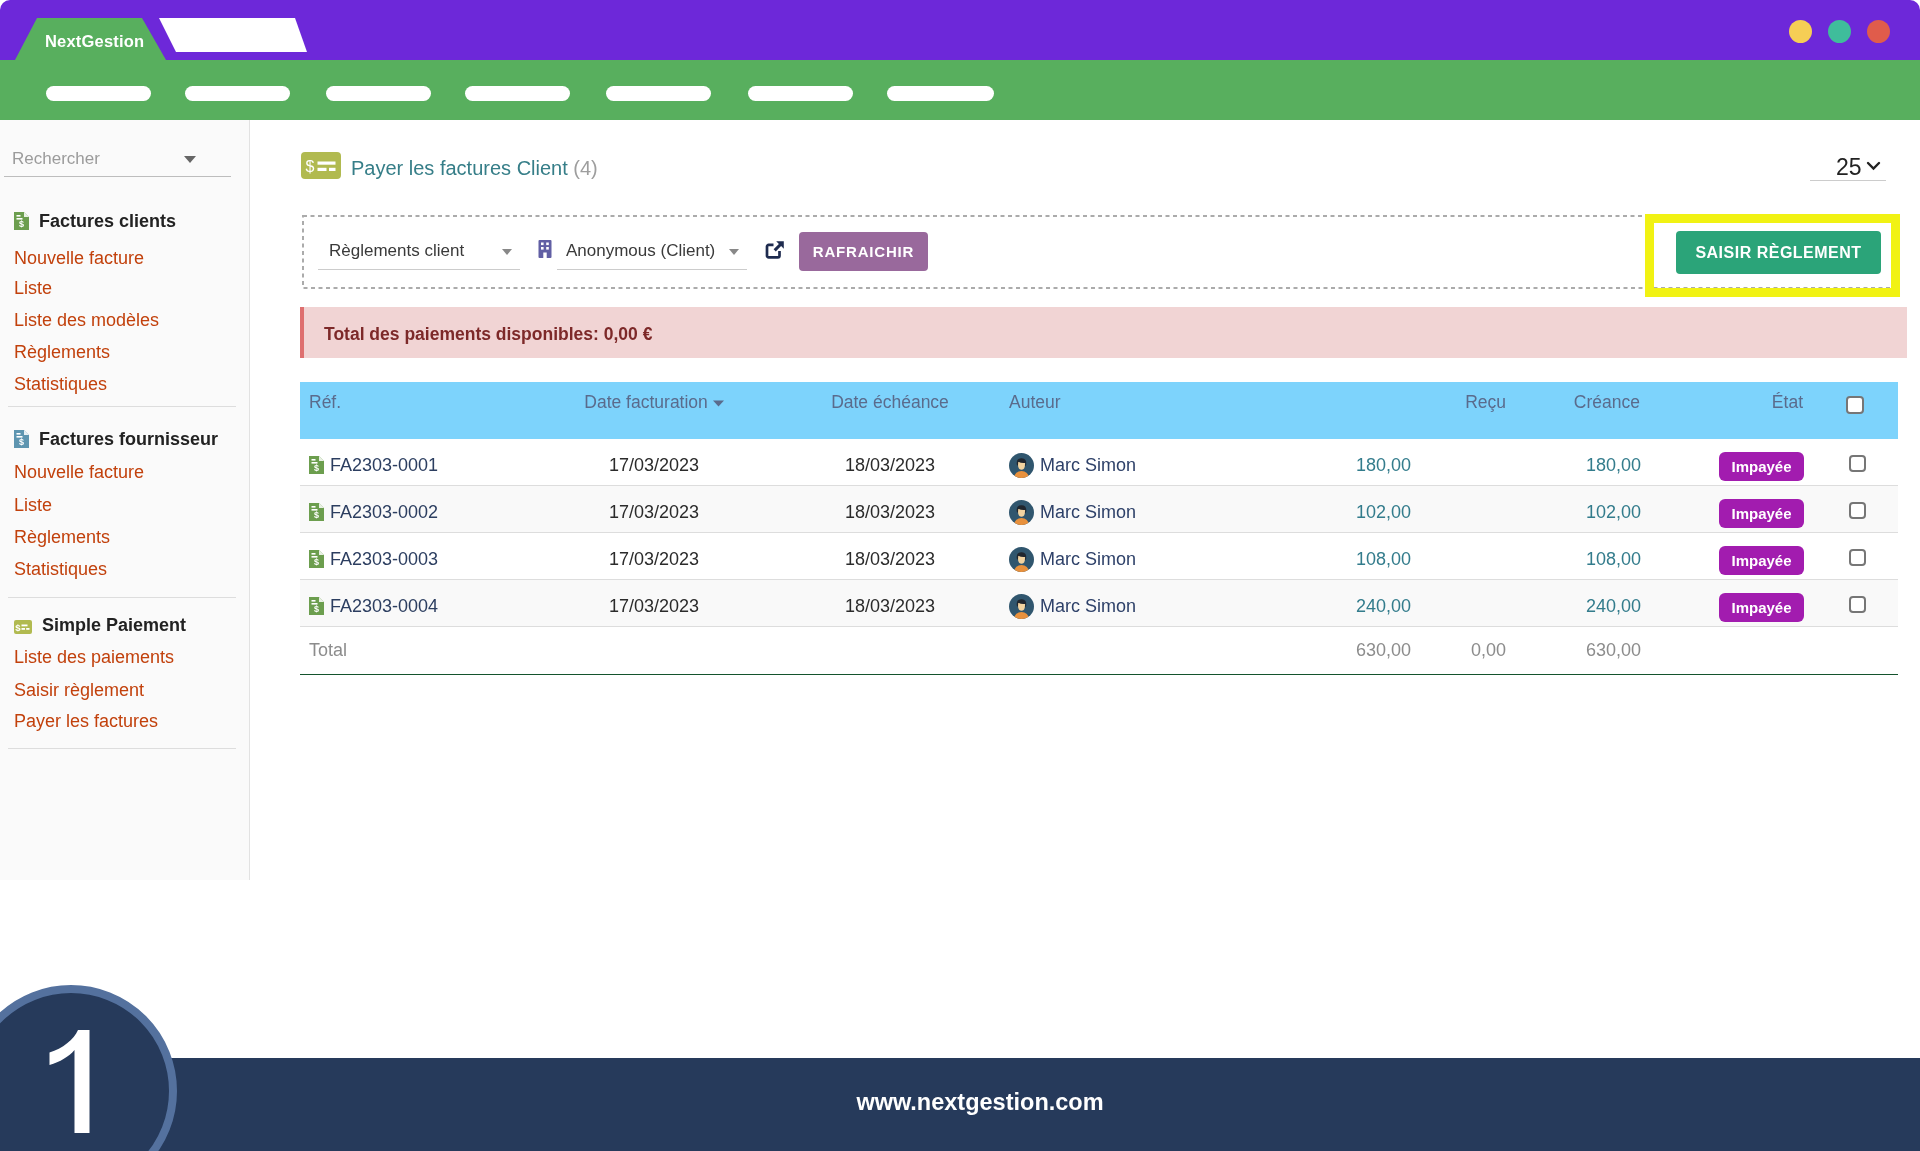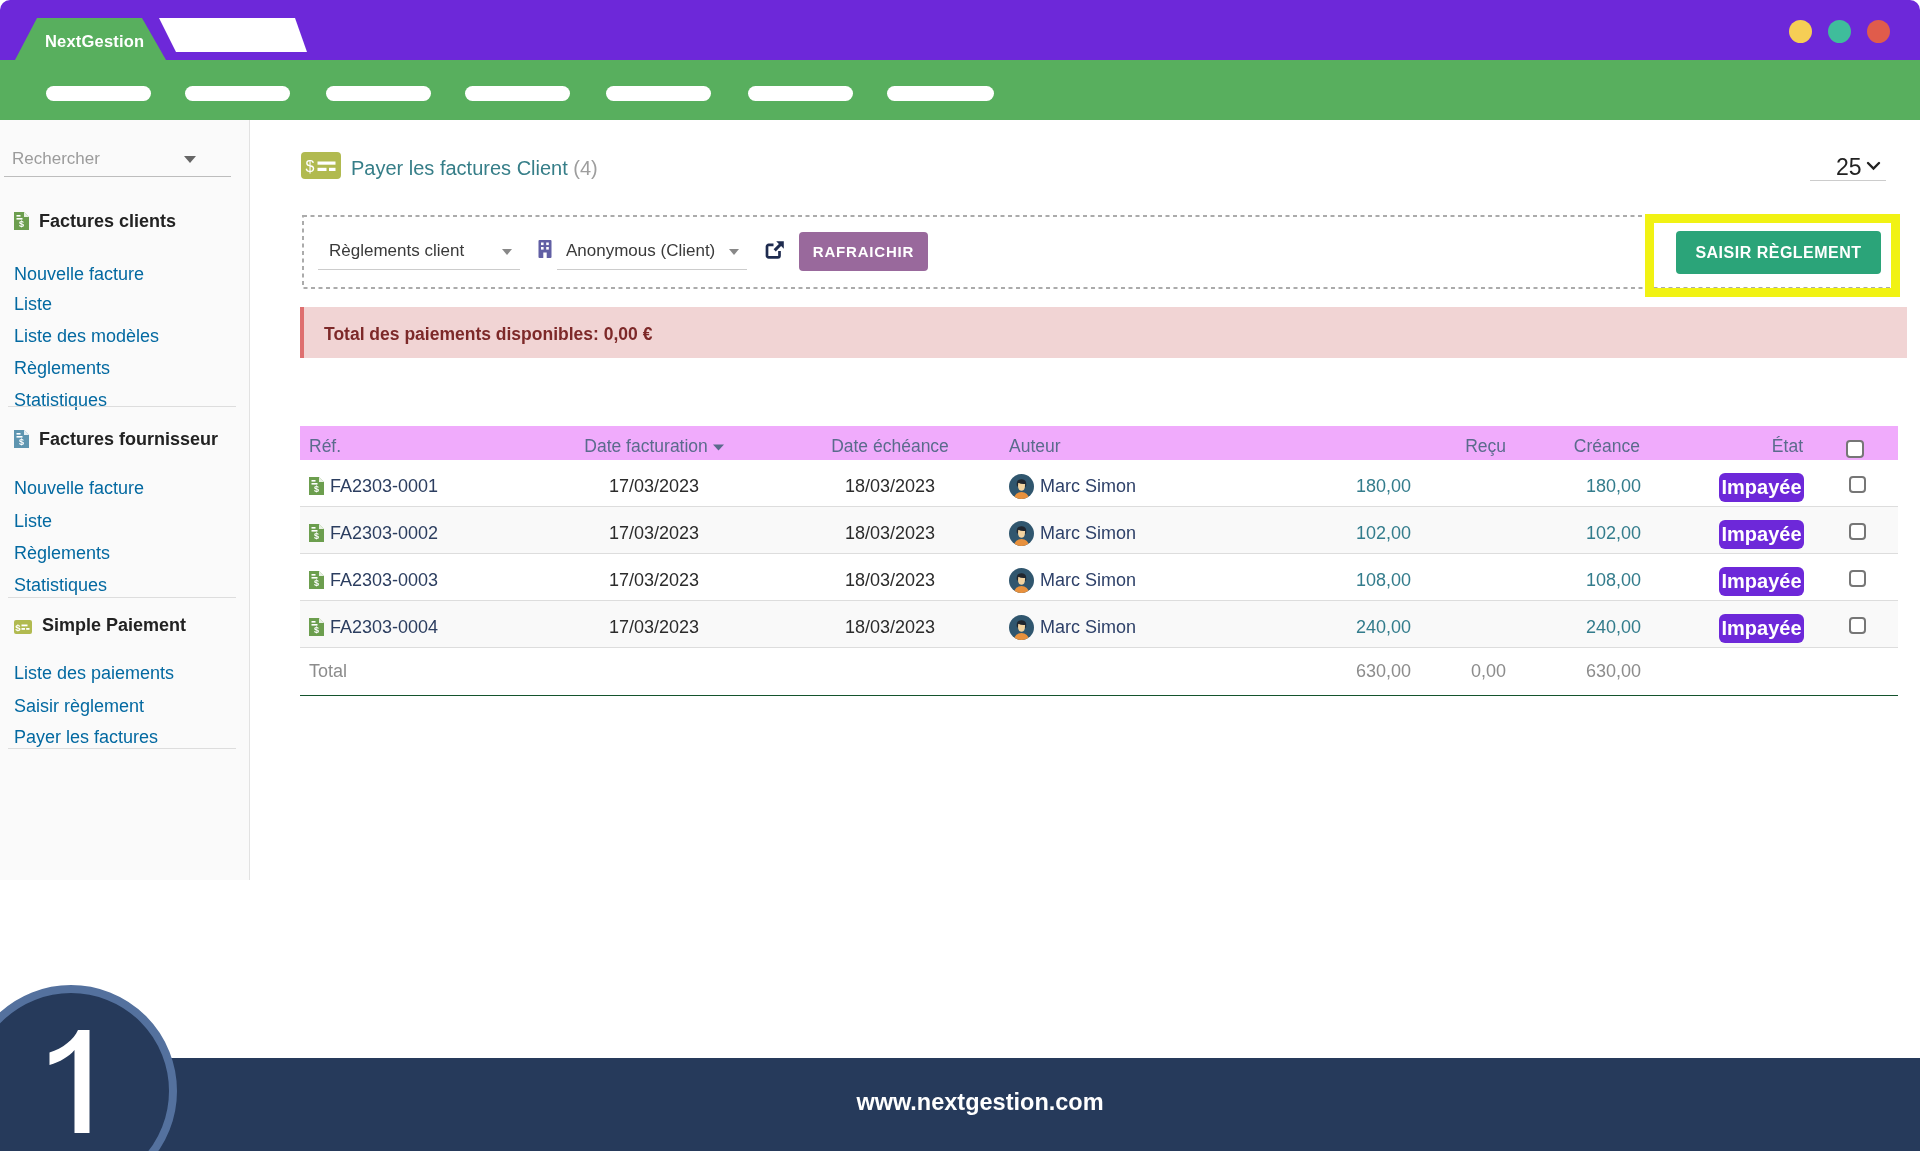--- a/index.html
+++ b/index.html
@@ -19,21 +19,21 @@
 
 #sidebar { position:absolute; left:0; top:120px; width:250px; height:760px;
   background:#FAFAFA; border-right:1px solid #E2E2E2; }
 #search { position:absolute; left:4px; top:144px; width:227px; height:33px;
   border-bottom:1px solid #BDBDBD; color:#9B9B9B; font-size:17px; }
 #search .txt { position:absolute; left:8px; top:5px; }
 #search .car { position:absolute; right:35px; top:12px; width:0; height:0;
   border-left:6px solid transparent; border-right:6px solid transparent; border-top:7px solid #666; }
 .mhead { position:absolute; left:14px; font-size:18px; font-weight:bold; color:#222; }
 .mhead .ic { display:inline-block; vertical-align:-3px; margin-right:10px; }
-.mitem { position:absolute; left:14px; font-size:18px; color:#0369a1;margin-top:16px; }
+.mitem { position:absolute; left:14px; font-size:18px; color:#c2410c; }
 .msep { position:absolute; left:8px; width:228px; border-top:1px solid #DDDDDD; }
 
 
 #hicon { position:absolute; left:301px; top:152px; }
 #htitle { position:absolute; left:351px; top:157px; font-size:20px; color:#367E88; }
 #htitle .grey { color:#9E9E9E; }
 #sel25 { position:absolute; left:1810px; top:152px; width:76px; height:29px; border-bottom:1px solid #CCC; }
 #sel25 .t { position:absolute; left:26px; top:2px; font-size:23px; color:#222; }
 
 
@@ -50,37 +50,37 @@
   text-align:center; line-height:43px; }
 
 
 #alert { position:absolute; left:300px; top:307px; width:1607px; height:51px;
   background:#F1D4D4; border-left:4px solid #DE6F6F; }
 #alert .t { position:absolute; left:20px; top:17px; font-size:17.5px; font-weight:bold; color:#7D2929; }
 
 
 #tbl { position:absolute; left:300px; top:382px; width:1598px; }
 .trow { position:relative; width:1598px; }
-#thead { height:34px; background:#f0abfc; color:#5A6B8C; font-size:17.5px;margin-top:44px; }
+#thead { height:57px; background:#7dd3fc; color:#5A6B8C; font-size:17.5px; }
 .cell { position:absolute; top:0; line-height:40px; white-space:nowrap; }
 .drow { height:47px; border-bottom:1px solid #DDD; font-size:18px; color:#2B2B2B; }
 .drow .cell { line-height:46px; top:3px; }
 .alt { background:#F9F9F9; }
 .c-ref { left:9px; }
 .c-d1 { left:254px; width:200px; text-align:center; }
 .c-d2 { left:460px; width:260px; text-align:center; }
 .c-au { left:709px; }
 .c-mt { right:487px; width:300px; text-align:right; }
 .c-rc { right:392px; width:300px; text-align:right; }
 .c-cr { right:257px; width:300px; text-align:right; }
 .c-et { right:95px; width:110px; text-align:right; }
 .navy { color:#2C3E60; }
 .teal { color:#337C8C; }
-.badge { position:absolute; left:1419px; top:13px; width:85px; height:29px; background:#6d28d9;
-  border-radius:6px; color:#fff; font-size:20px; font-weight:bold; text-align:center; line-height:29px; }
+.badge { position:absolute; left:1419px; top:13px; width:85px; height:29px; background:#a21caf;
+  border-radius:6px; color:#fff; font-size:15px; font-weight:bold; text-align:center; line-height:29px; }
 .cbx { position:absolute; left:1549px; top:16px; width:17px; height:17px;
   border:2px solid #767676; border-radius:4px; background:#fff; }
 #thead .cbx { top:14px; left:1546px; width:18px; height:18px; }
 #trtotal { height:48px; border-bottom:1px solid #14532d; font-size:18px; color:#8C8C8C; }
 #trtotal .cell { line-height:47px; }
 
 
 #footer { position:absolute; left:0; top:1058px; width:1920px; height:93px; background:#263A5B; }
 #footer .t { position:absolute; left:0; top:31px; width:1960px; text-align:center;
   color:#fff; font-size:23.5px; font-weight:bold; }

